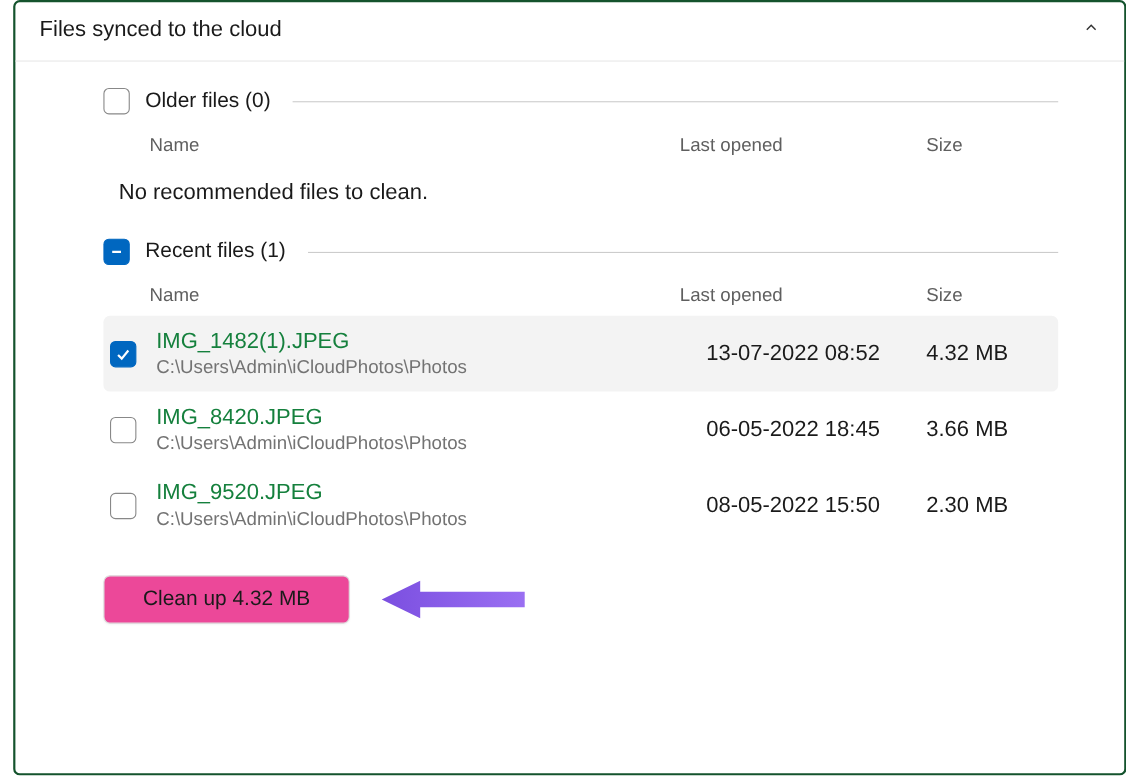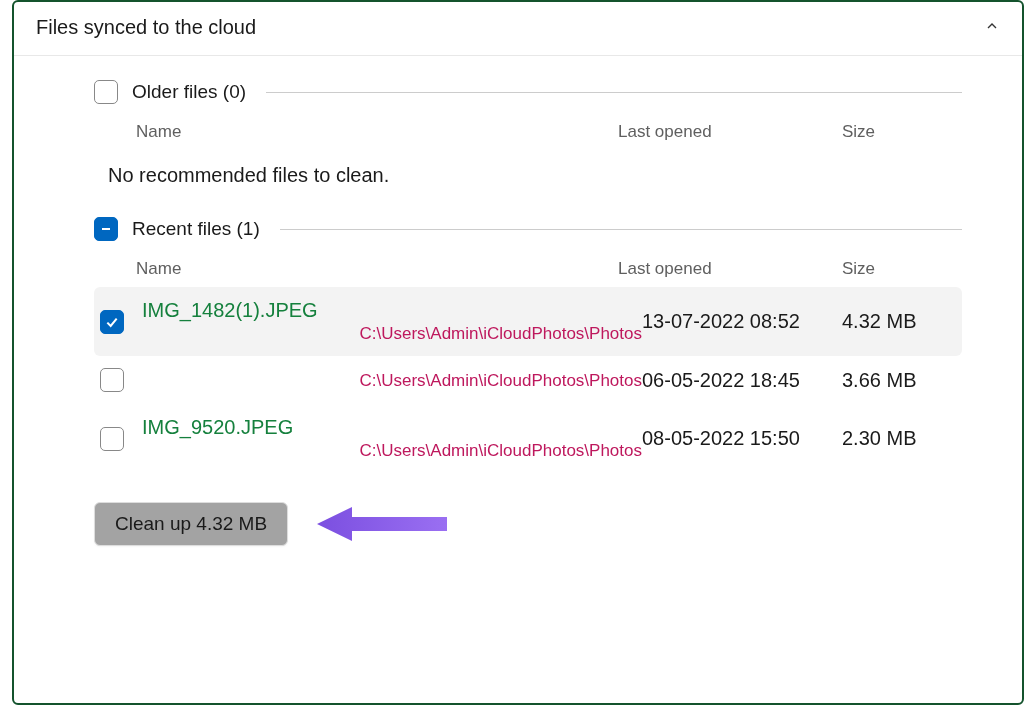--- a/index.html
+++ b/index.html
@@ -119,23 +119,22 @@
       display: flex;
       flex-direction: column;
       padding-left: 6px;
     }
     .file-name {
       font-size: 20px;
       color: #15803d;
     }
     .file-path {
       font-size: 17px;
-      color: #be185d;
+      color: #737373;
       margin-top: 2px;
-      text-align: right;
     }
     .file-date {
       font-size: 20px;
       color: #1a1a1a;
     }
     .file-size {
       font-size: 20px;
       color: #1a1a1a;
     }
     .see-more {
@@ -144,22 +143,22 @@
       margin-top: 14px;
       cursor: pointer;
     }
     .cleanup-bar {
       margin-top: 26px;
       display: flex;
       align-items: center;
       gap: 24px;
     }
     .cleanup-button {
-      padding: 10px 20px;
-      background: #a3a3a3;
+      padding: 10px 35px;
+      background: #ec4899;
       border: 1px solid #ddd;
       border-radius: 6px;
       font-size: 19px;
       cursor: pointer;
       font-family: inherit;
       color: #1a1a1a;
       box-shadow: 0 1px 2px rgba(0,0,0,0.04);
     }
     .arrow-annotation {
       width: 140px;
@@ -222,20 +221,21 @@
           <div class="file-name">IMG_1482(1).JPEG</div>
           <div class="file-path">C:\Users\Admin\iCloudPhotos\Photos</div>
         </div>
         <div class="file-date">13-07-2022 08:52</div>
         <div class="file-size">4.32 MB</div>
       </div>
 
       <div class="file-row">
         <div class="checkbox"></div>
         <div class="file-info">
+          <div class="file-name">IMG_8420.JPEG</div>
           <div class="file-path">C:\Users\Admin\iCloudPhotos\Photos</div>
         </div>
         <div class="file-date">06-05-2022 18:45</div>
         <div class="file-size">3.66 MB</div>
       </div>
 
       <div class="file-row">
         <div class="checkbox"></div>
         <div class="file-info">
           <div class="file-name">IMG_9520.JPEG</div>

